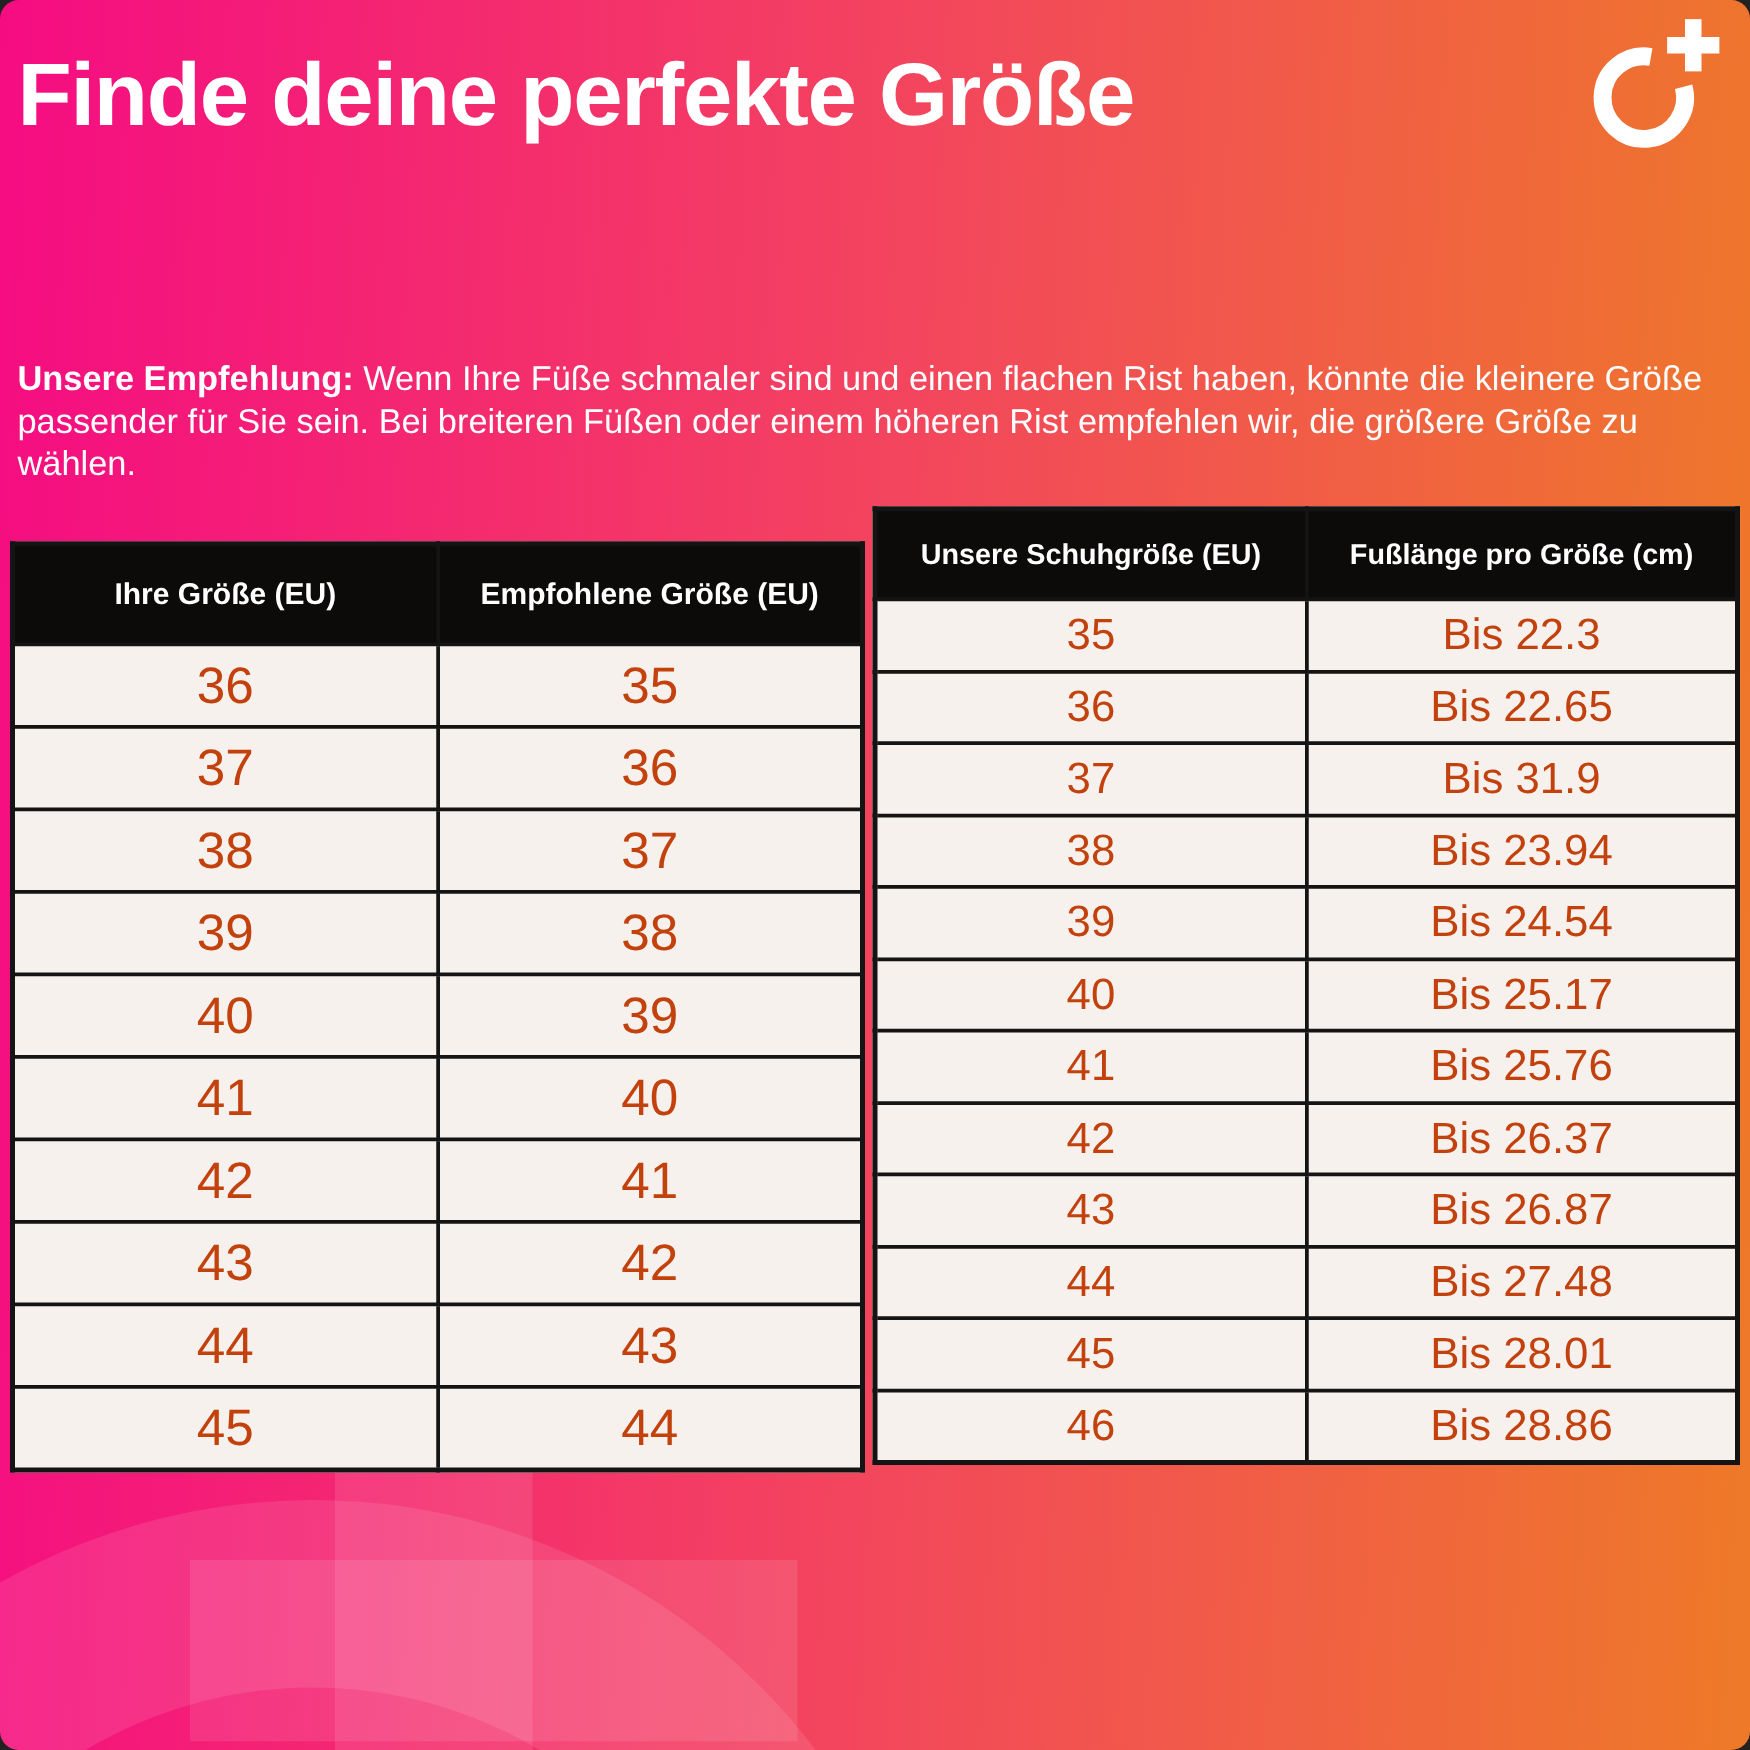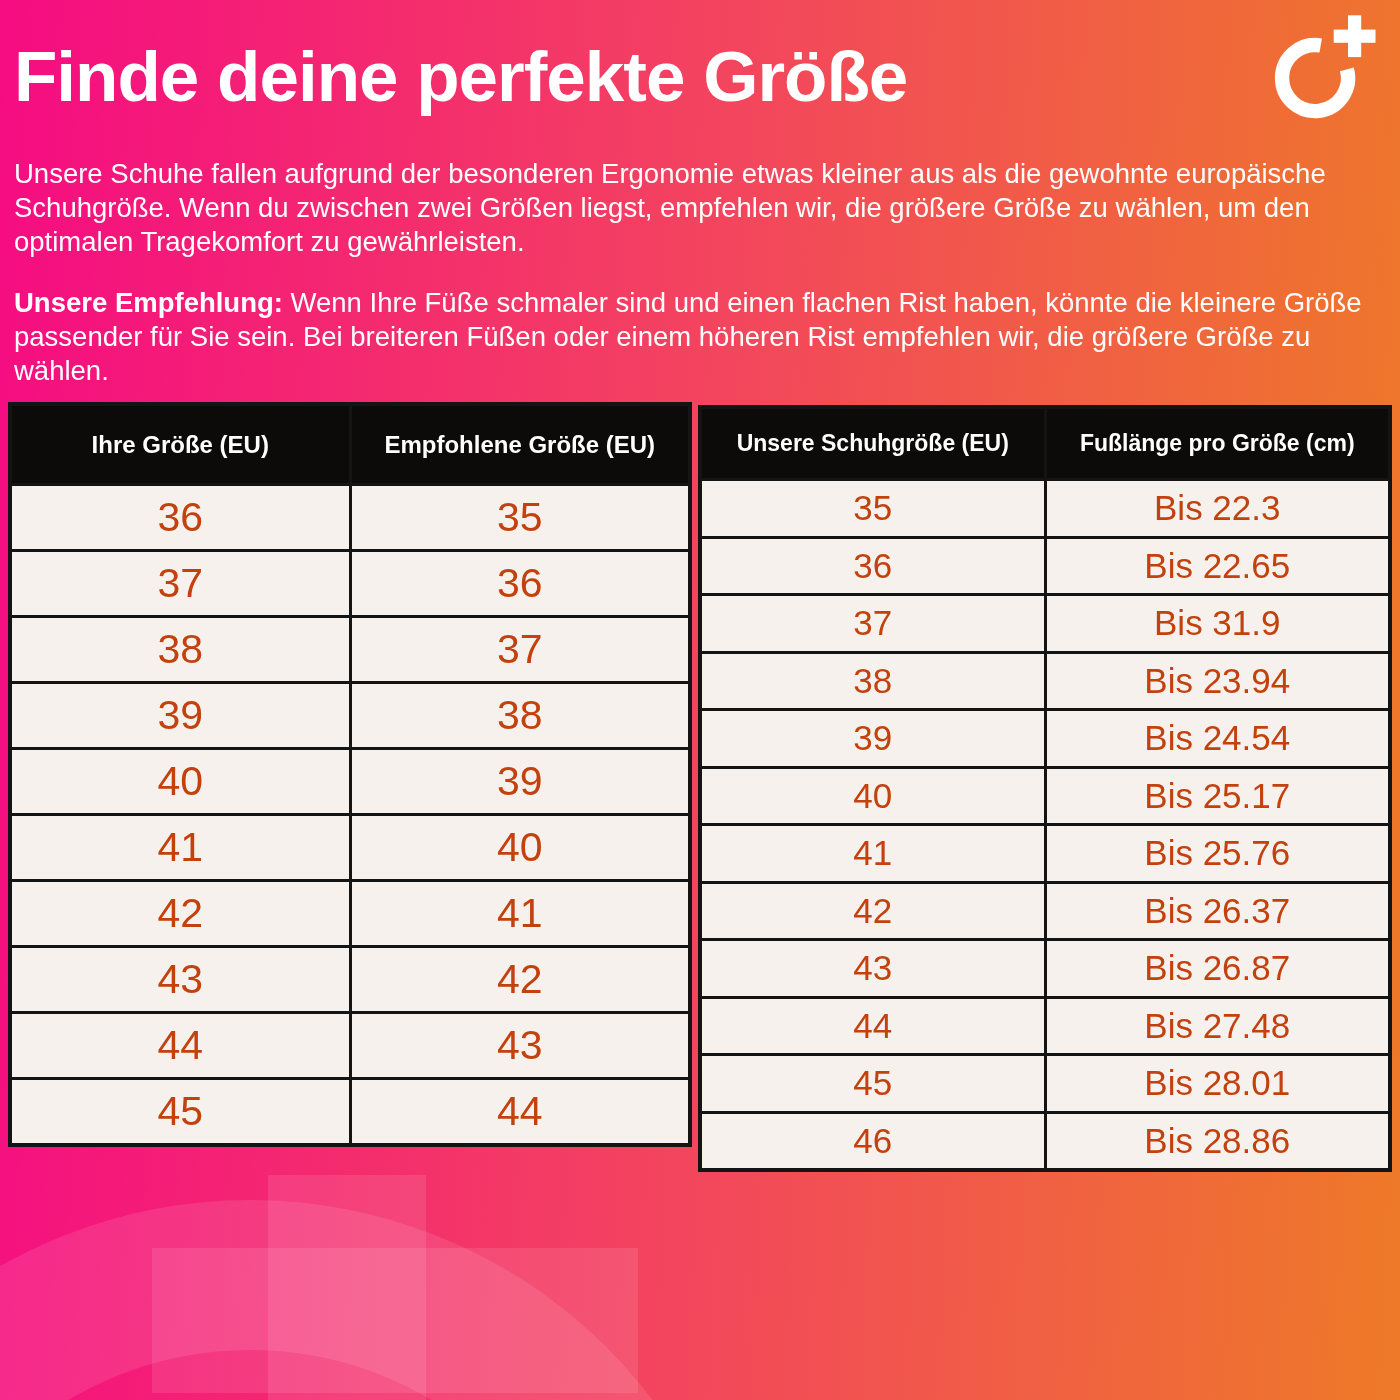--- a/index.html
+++ b/index.html
@@ -3,20 +3,21 @@
 <meta charset="utf-8">
 <style>
   html,body{margin:0;padding:0;background:#222;}
   .canvas{
     position:relative;
     width:1400px;height:1400px;
     overflow:hidden;
     background:linear-gradient(93deg,#f50c82 0%,#f3455e 50%,#ee7a28 100%);
     font-family:"Liberation Sans","DejaVu Sans",sans-serif;
     color:#fff;
+    border-radius:15px;
   }
   .watermark{position:absolute;left:0;top:0;width:1400px;height:1400px;pointer-events:none;}
   .logo{position:absolute;left:1270px;top:12px;width:112px;height:110px;}
   .title{
     position:absolute;left:14px;top:38px;width:1250px;
     font-size:71px;line-height:1.1;font-weight:800;letter-spacing:-1px;color:#fff;
   }
   .para{
     position:absolute;left:14px;width:1378px;margin:0;
     font-size:27.5px;line-height:34px;font-weight:500;color:#fdfdfd;
@@ -25,21 +26,21 @@
   .para1{top:157px;}
   .para2{top:286px;}
   .footer-note{top:1283px;width:1360px;}
   table.tbl{
     position:absolute;border-collapse:collapse;table-layout:fixed;
     background:#f7f1ee;border:4px solid #141414;
   }
   .tbl th,.tbl td{border:3px solid #141414;text-align:center;vertical-align:middle;padding:0;}
   .tbl th{background:#0d0a0a;color:#ffffff;font-weight:700;}
   .tbl td{color:#c2410c;font-weight:500;}
-  .tbl-left{left:8px;top:402px;width:684px;}
+  .tbl-left{left:8px;top:433px;width:684px;}
   .tbl-left th{height:77px;font-size:24px;}
   .tbl-left td{height:63px;font-size:41px;}
   .tbl-right{left:698px;top:405px;width:694px;}
   .tbl-right th{height:69px;font-size:23px;}
   .tbl-right td{height:54.5px;font-size:35px;}
 </style>
 </head>
 <body>
 
 <div class="canvas">
@@ -55,21 +56,20 @@
   </svg>
 
   <div class="title">Finde deine perfekte Größe</div>
 
   <svg class="logo" viewBox="0 0 100 100" aria-hidden="true">
     <path d="M 69 52.2 A 30 30 0 1 1 45.2 30.5" fill="none" stroke="#ffffff" stroke-width="13" stroke-linecap="butt"></path>
     <rect x="70" y="3" width="12" height="38" fill="#ffffff"></rect>
     <rect x="57" y="16" width="38" height="12" fill="#ffffff"></rect>
   </svg>
 
-  <p class="para para1">Unsere Schuhe fallen aufgrund der besonderen Ergonomie etwas kleiner aus als die gewohnte europäische Schuhgröße. Wenn du zwischen zwei Größen liegst, empfehlen wir, die größere Größe zu wählen, um den optimalen Tragekomfort zu gewährleisten.</p>
 
   <p class="para para2"><span class="b">Unsere Empfehlung:</span><span> Wenn Ihre Füße schmaler sind und einen flachen Rist haben, könnte die kleinere Größe passender für Sie sein. Bei breiteren Füßen oder einem höheren Rist empfehlen wir, die größere Größe zu wählen.</span></p>
 
   <table class="tbl tbl-left">
     <thead>
       <tr>
         <th>Ihre Größe (EU)</th>
         <th>Empfohlene Größe (EU)</th>
       </tr>
     </thead>

